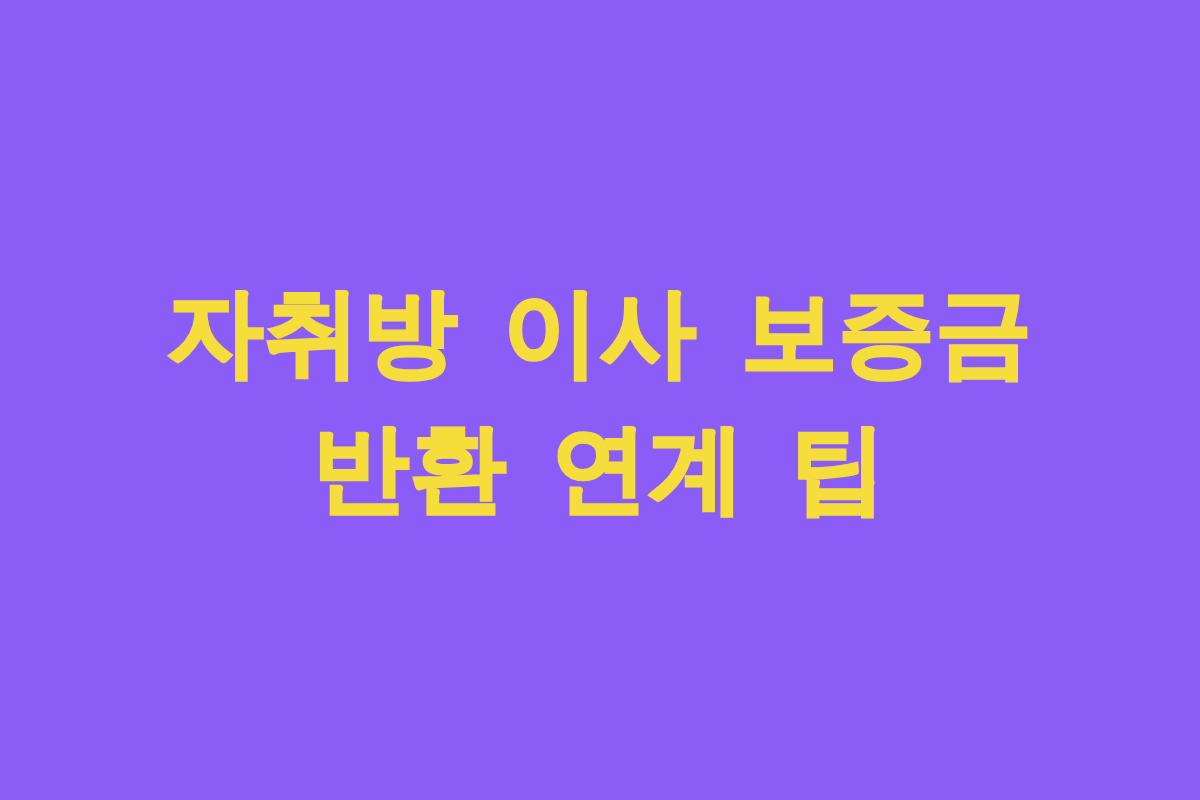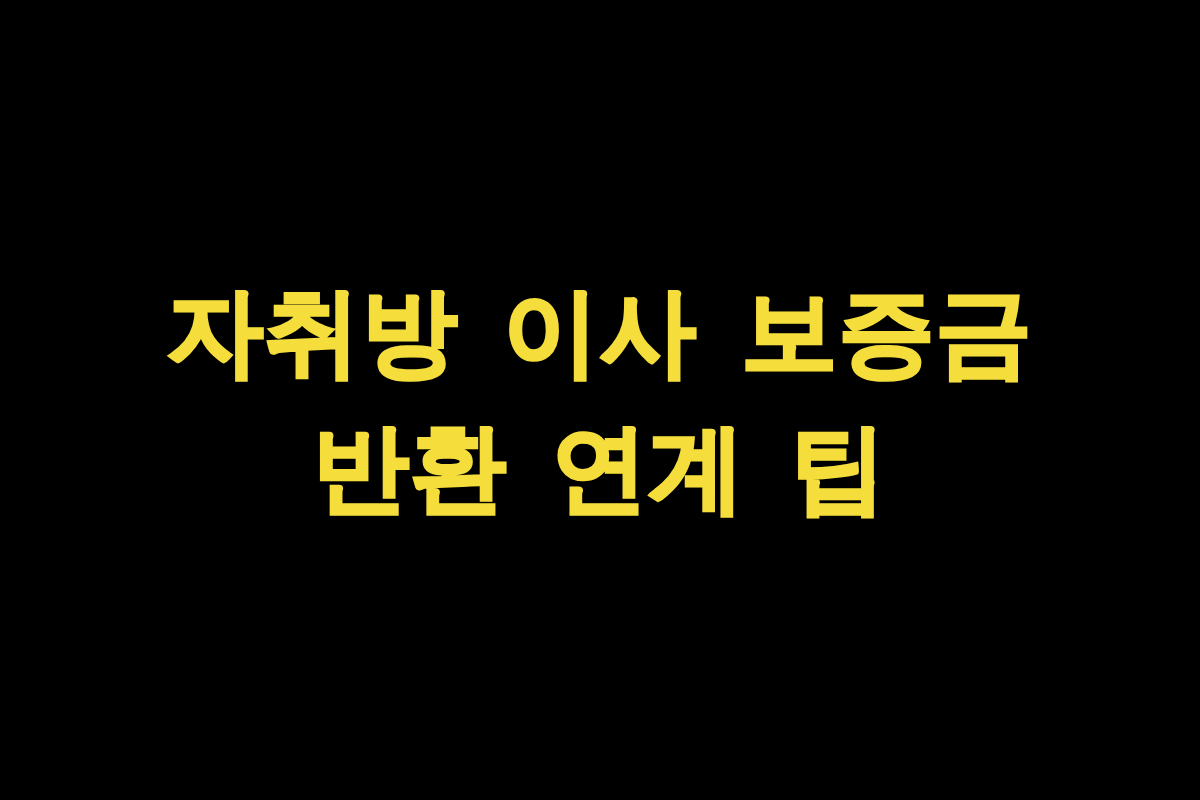--- a/index.html
+++ b/index.html
@@ -50,21 +50,21 @@
     
     -webkit-font-smoothing: antialiased;
     text-rendering: optimizeLegibility;
     paint-order: stroke fill;
     -webkit-text-stroke: 3px #f5de3c;
   }
 </style>
 </head>
 <body>
 
-<div id="title-card" style="background-color: #000000;">
+<div id="title-card" style="background-color: #8b5cf6;">
 
   <div id="title-text-wrap">
 
     <h1 id="title-text" style="color: rgb(245, 222, 60); -webkit-text-stroke: 3px rgb(245, 222, 60); font-size: 96px; text-align: center;">자취방 이사 보증금 반환 연계 팁</h1>
 
   </div>
 
 </div>
 
 </body></html>

